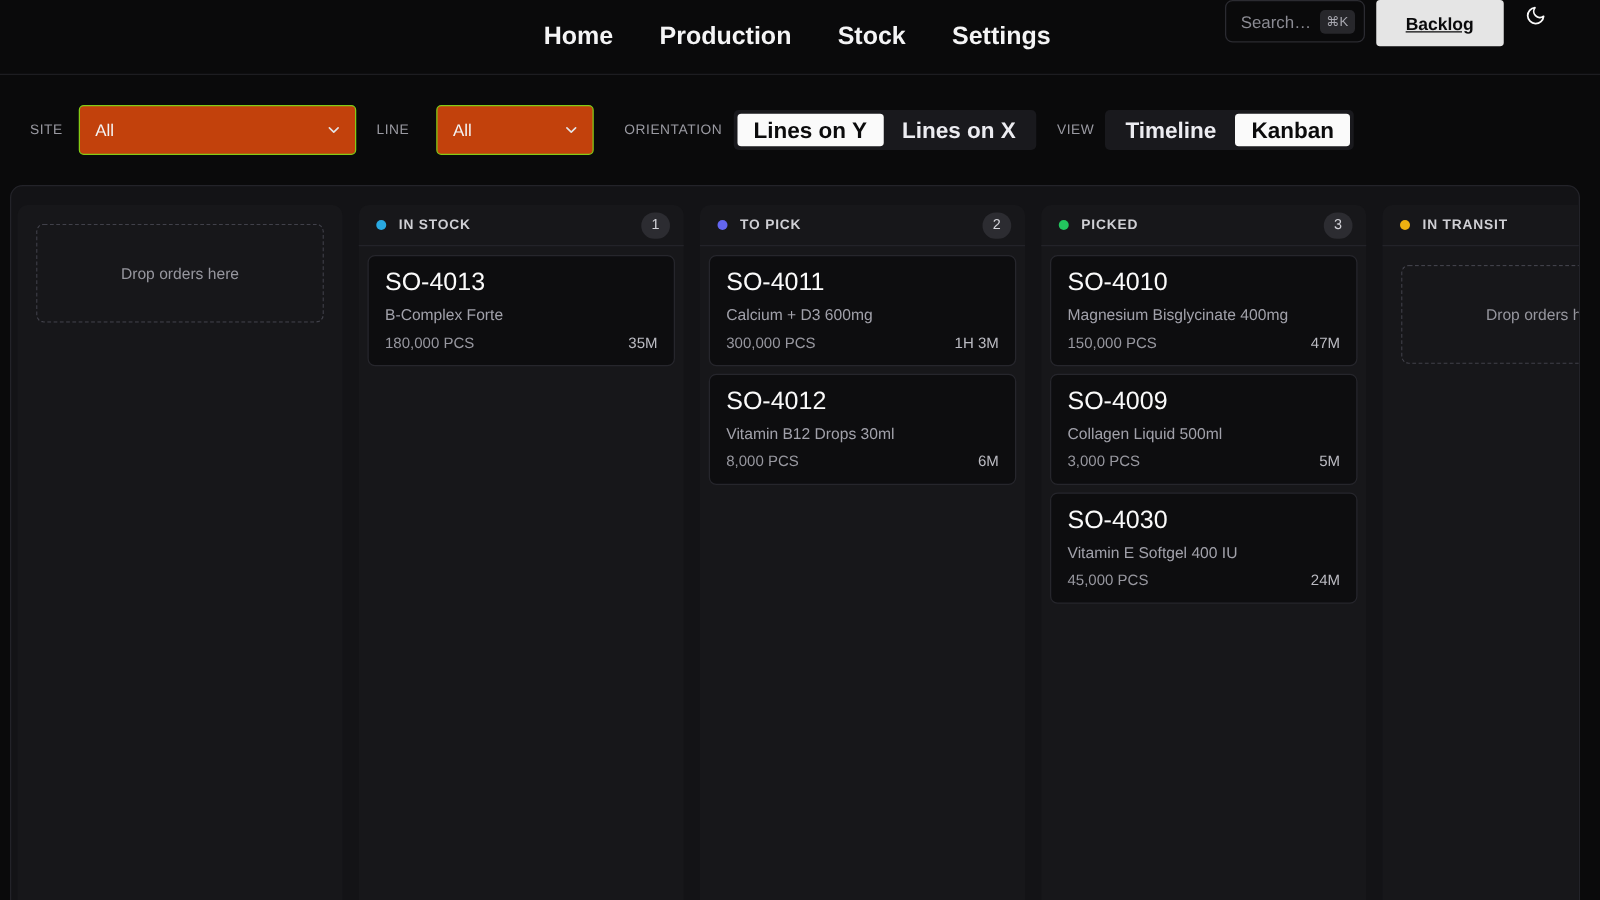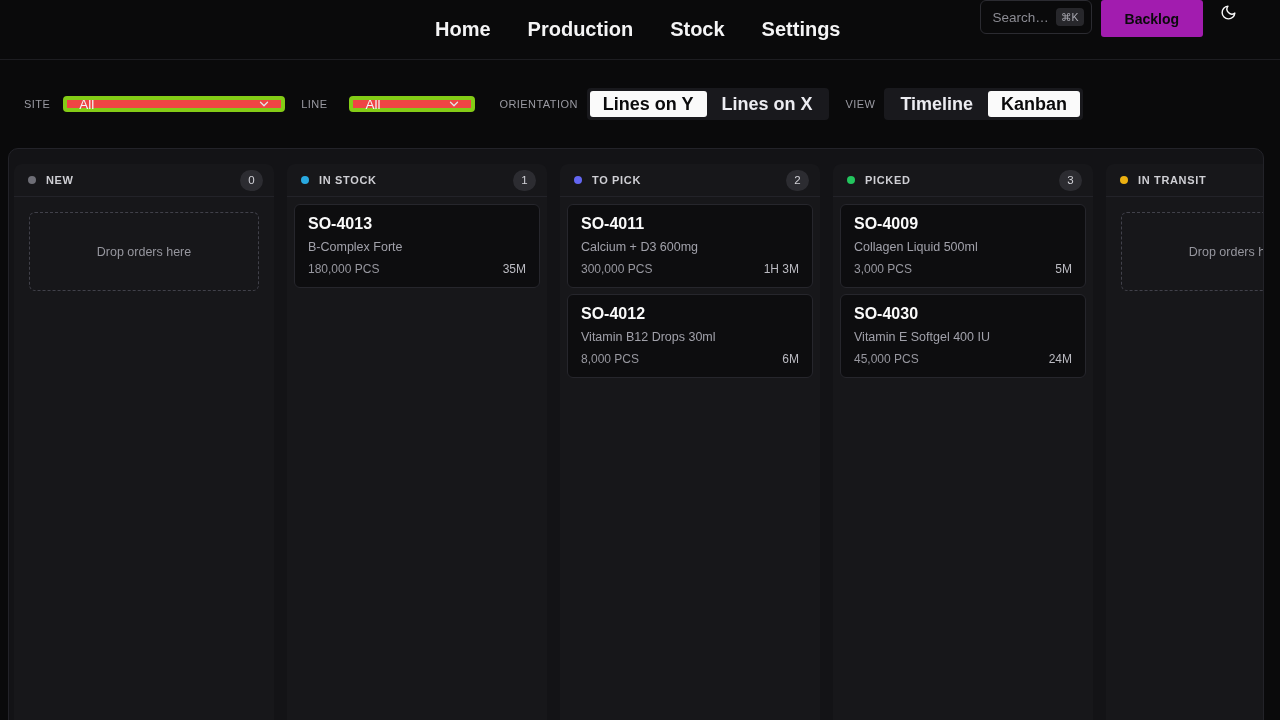--- a/index.html
+++ b/index.html
@@ -32,23 +32,23 @@
     display:flex; align-items:center; gap:8px;
     padding:0 7px 0 12px; cursor:text;
   }
   .search-ph { font-size:13.5px; color:#8b8b93; flex:1; white-space:nowrap; overflow:hidden; }
   .kbd {
     background:#27272b; color:#a8a8b0; font-size:10.5px;
     border-radius:4px; padding:3px 5px; white-space:nowrap;
   }
   .backlog-btn {
     margin-left:9px; height:37px; padding:0 24px;
-    background:#a21caf; color:#0a0a0b;
+    background:#e5e5e5; color:#0a0a0b;
     font-size:14px; font-weight:700; font-family:inherit;
-    border:none; border-radius:3px; cursor:pointer;
+    border:none; border-radius:3px; cursor:pointer;text-decoration:underline;
   }
   .moon-btn {
     margin-left:13px; width:24px; height:24px;
     display:flex; align-items:center; justify-content:center;
     background:none; border:none; cursor:pointer;
   }
   .moon-btn svg { width:17px; height:17px; stroke:#fafafa; fill:none; stroke-width:2; stroke-linecap:round; stroke-linejoin:round; }
 
   
   .toolbar {
@@ -66,23 +66,23 @@
     display:flex; align-items:center; justify-content:center; cursor:pointer;
   }
   .arrow-btn svg { width:15px; height:15px; stroke:#fafafa; fill:none; stroke-width:2; stroke-linecap:round; stroke-linejoin:round; }
   .date-label { font-size:14px; font-weight:700; color:#f4f4f5; padding:0 8px; }
 
   .tb-label {
     font-size:11px; font-weight:500; color:#9a9aa2;
     letter-spacing:.04em; text-transform:uppercase;
   }
   .select {
-    height:16px; display:flex; align-items:center;
-    border:4px solid #84cc16; border-radius:4px;
-    background:#ef4444; padding:0 10px 0 12px;
+    height:40px; display:flex; align-items:center;
+    border:1px solid #84cc16; border-radius:4px;
+    background:#c2410c; padding:0 10px 0 12px;
     font-size:13.5px; font-weight:500; color:#f4f4f5; cursor:pointer;
   }
   .select .sel-value { flex:1; }
   .select svg { width:14px; height:14px; stroke:#e4e4e7; fill:none; stroke-width:2.2; stroke-linecap:round; stroke-linejoin:round; }
   .sel-site { width:222px; margin-left:13px; }
   .sel-line { width:126px; margin-left:22px; }
 
   .segmented {
     display:flex; align-items:center; gap:2px;
     background:#19191d; border-radius:4px; padding:3px; height:32px;
@@ -126,21 +126,21 @@
     background:#2c2c31; color:#d2d2d8; border-radius:11px;
     display:flex; align-items:center; justify-content:center;
     font-size:11.5px;
   }
   .col-body { flex:1; padding:7px; display:flex; flex-direction:column; gap:6px; }
 
   .order-card {
     background:#0d0d0f; border:1px solid #26262c; border-radius:6px;
     padding:10px 13px 11px; cursor:grab;
   }
-  .card-id { font-size:16px; font-weight:700; color:#fafafa; margin-bottom:7px; }
+  .card-id { font-size:20px; font-weight:400; color:#fafafa; margin-bottom:7px; }
   .card-product { font-size:12.5px; color:#a1a1aa; margin-bottom:8px; }
   .card-row { display:flex; justify-content:space-between; align-items:center; font-size:12px; }
   .card-qty { color:#97979f; }
   .card-time { color:#bbbbc2; }
 
   .drop-zone {
     margin:8px; height:79px; flex:none;
     border:1.5px dashed #41414a; border-radius:6px;
     display:flex; align-items:center; justify-content:center;
     color:#96969e; font-size:12.5px;
@@ -200,25 +200,20 @@
     <button class="seg-chip">Timeline</button>
     <button class="seg-chip active">Kanban</button>
   </div>
 
 </div>
 
 <div class="board-panel">
   <div class="columns">
 
     <section class="kcolumn">
-      <div class="col-header">
-        <span class="col-dot" style="background-color: rgb(110, 110, 118);"></span>
-        <span class="col-name">NEW</span>
-        <span class="col-count">0</span>
-      </div>
       <div class="col-body">
         <div class="drop-zone">Drop orders here</div>
       </div>
     </section>
 
     <section class="kcolumn">
       <div class="col-header">
         <span class="col-dot" style="background-color: rgb(41, 169, 225);"></span>
         <span class="col-name">IN STOCK</span>
         <span class="col-count">1</span>
@@ -262,20 +257,28 @@
     </section>
 
     <section class="kcolumn">
       <div class="col-header">
         <span class="col-dot" style="background-color: rgb(35, 197, 94);"></span>
         <span class="col-name">PICKED</span>
         <span class="col-count">3</span>
       </div>
       <div class="col-body">
         <article class="order-card">
+          <div class="card-id">SO-4010</div>
+          <div class="card-product">Magnesium Bisglycinate 400mg</div>
+          <div class="card-row">
+            <span class="card-qty">150,000 PCS</span>
+            <span class="card-time">47M</span>
+          </div>
+        </article>
+        <article class="order-card">
           <div class="card-id">SO-4009</div>
           <div class="card-product">Collagen Liquid 500ml</div>
           <div class="card-row">
             <span class="card-qty">3,000 PCS</span>
             <span class="card-time">5M</span>
           </div>
         </article>
         <article class="order-card">
           <div class="card-id">SO-4030</div>
           <div class="card-product">Vitamin E Softgel 400 IU</div>

